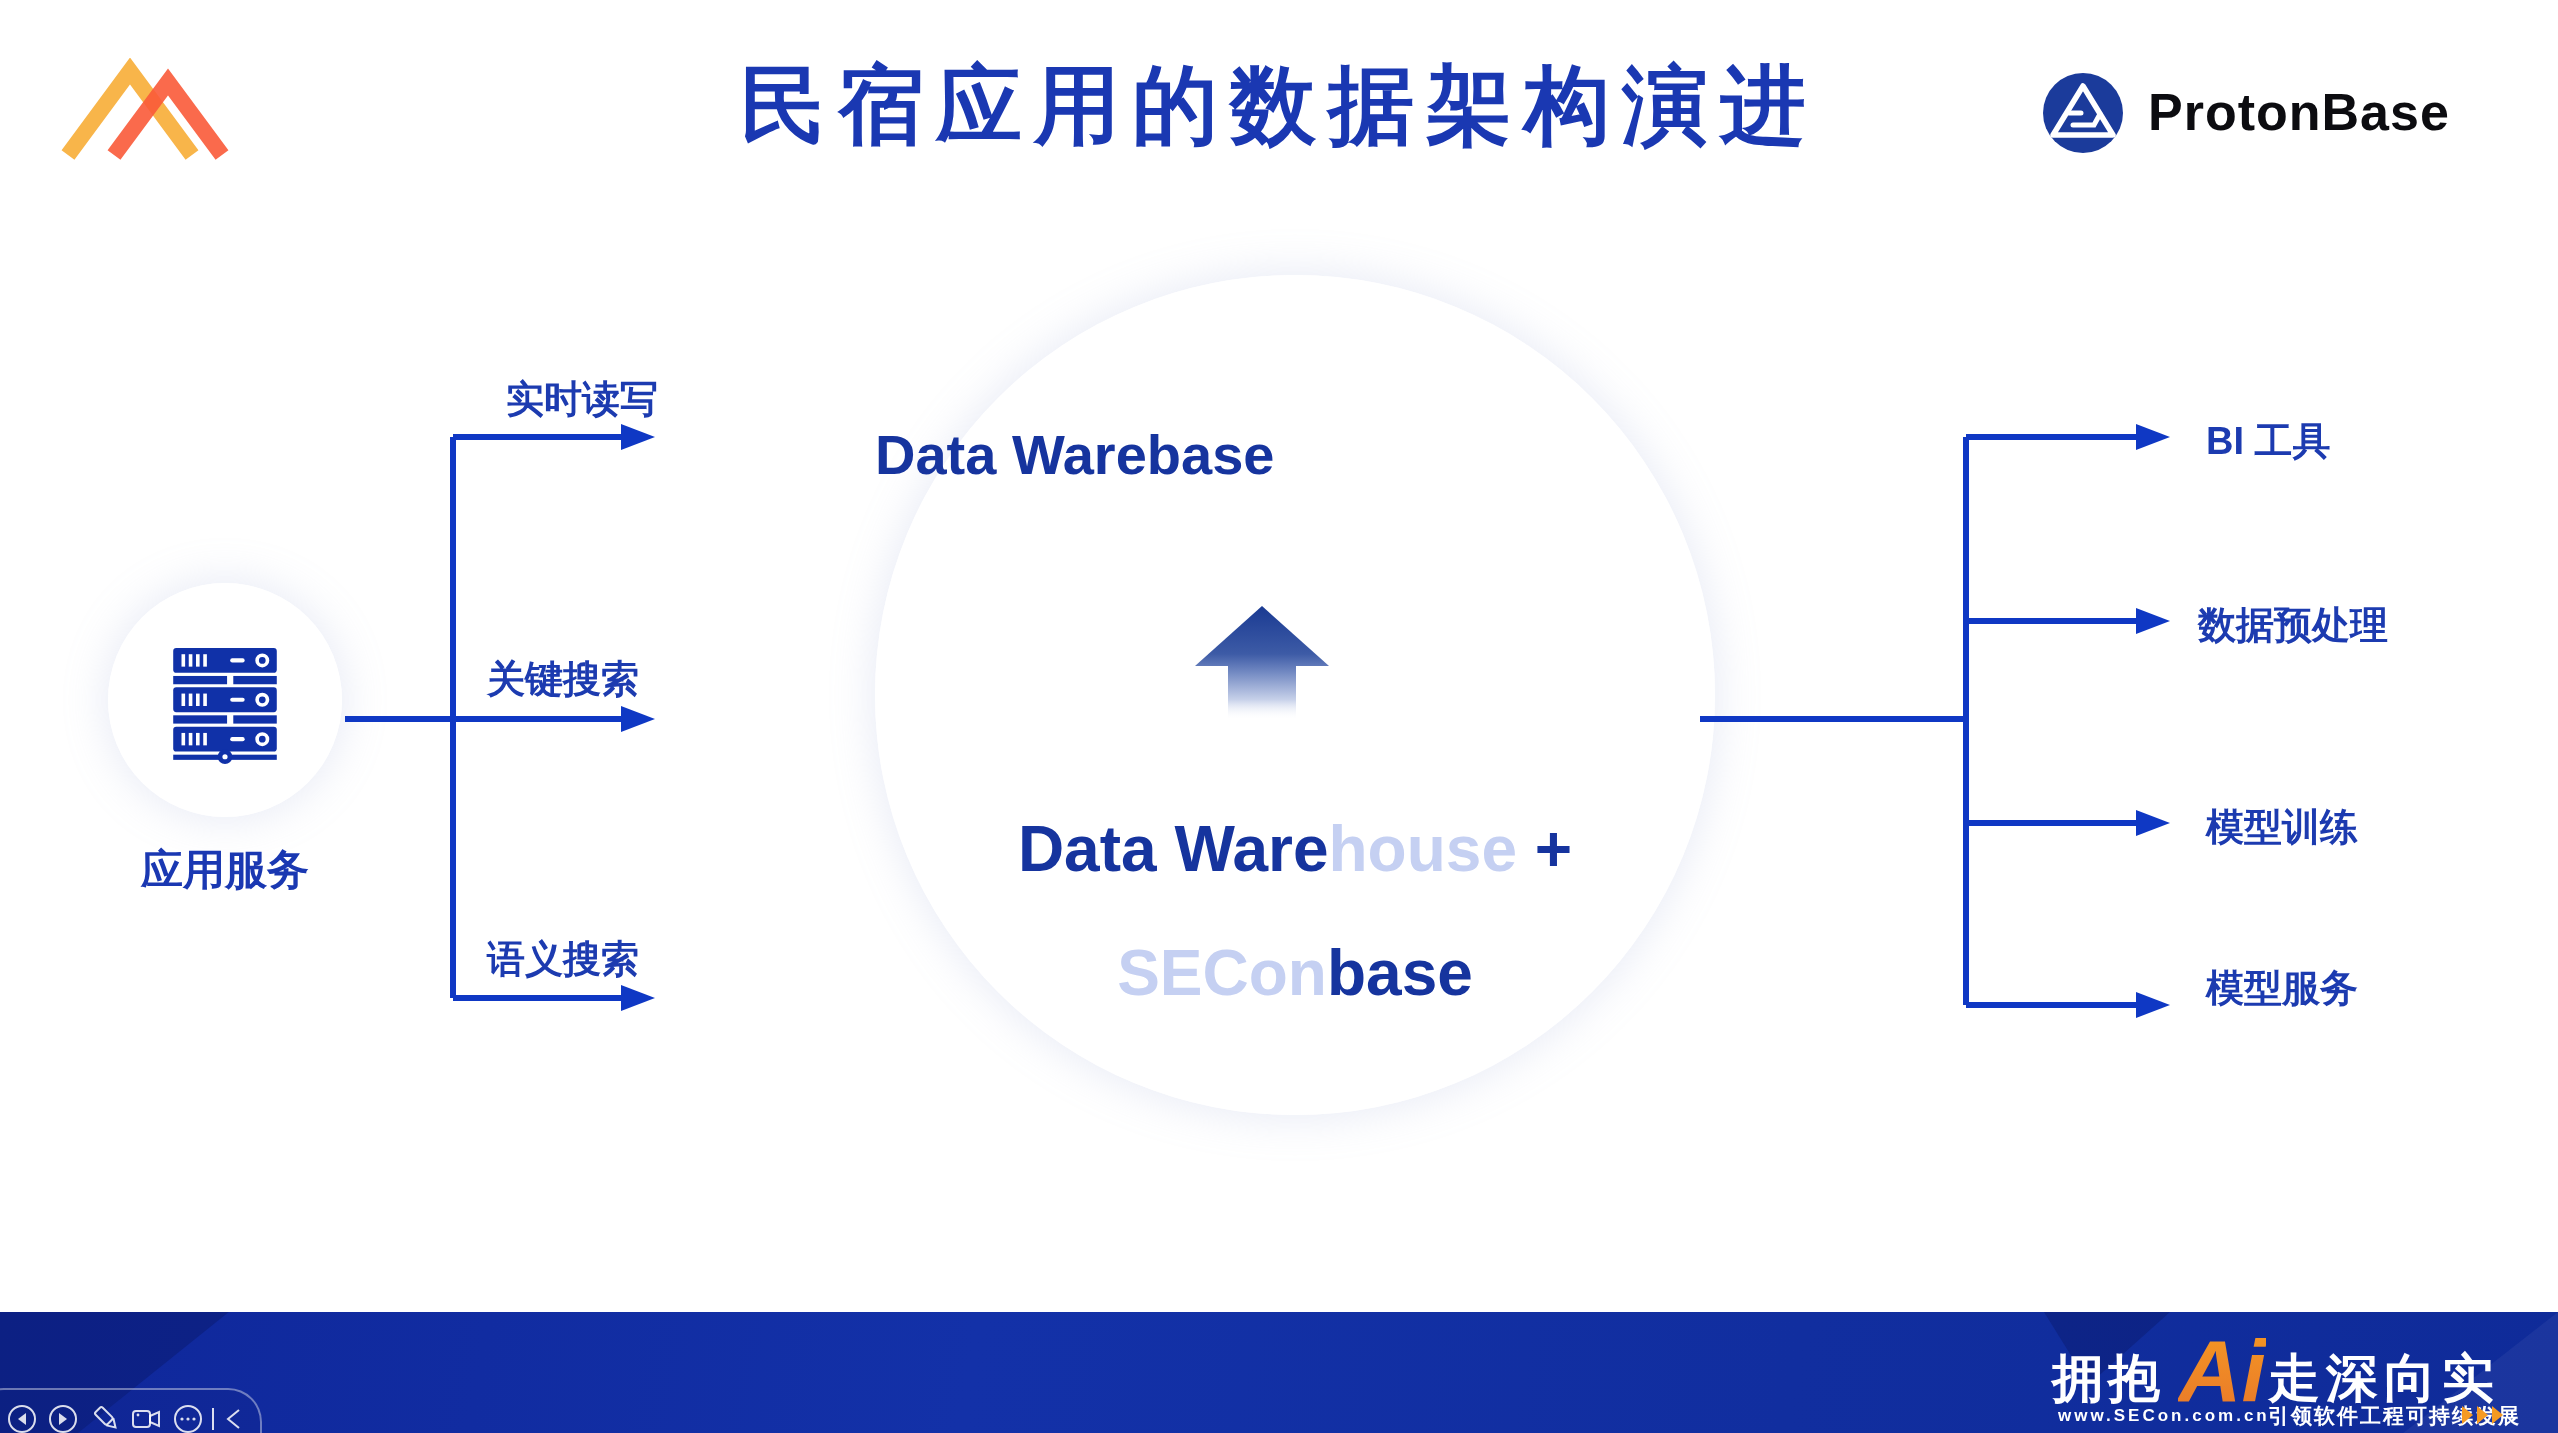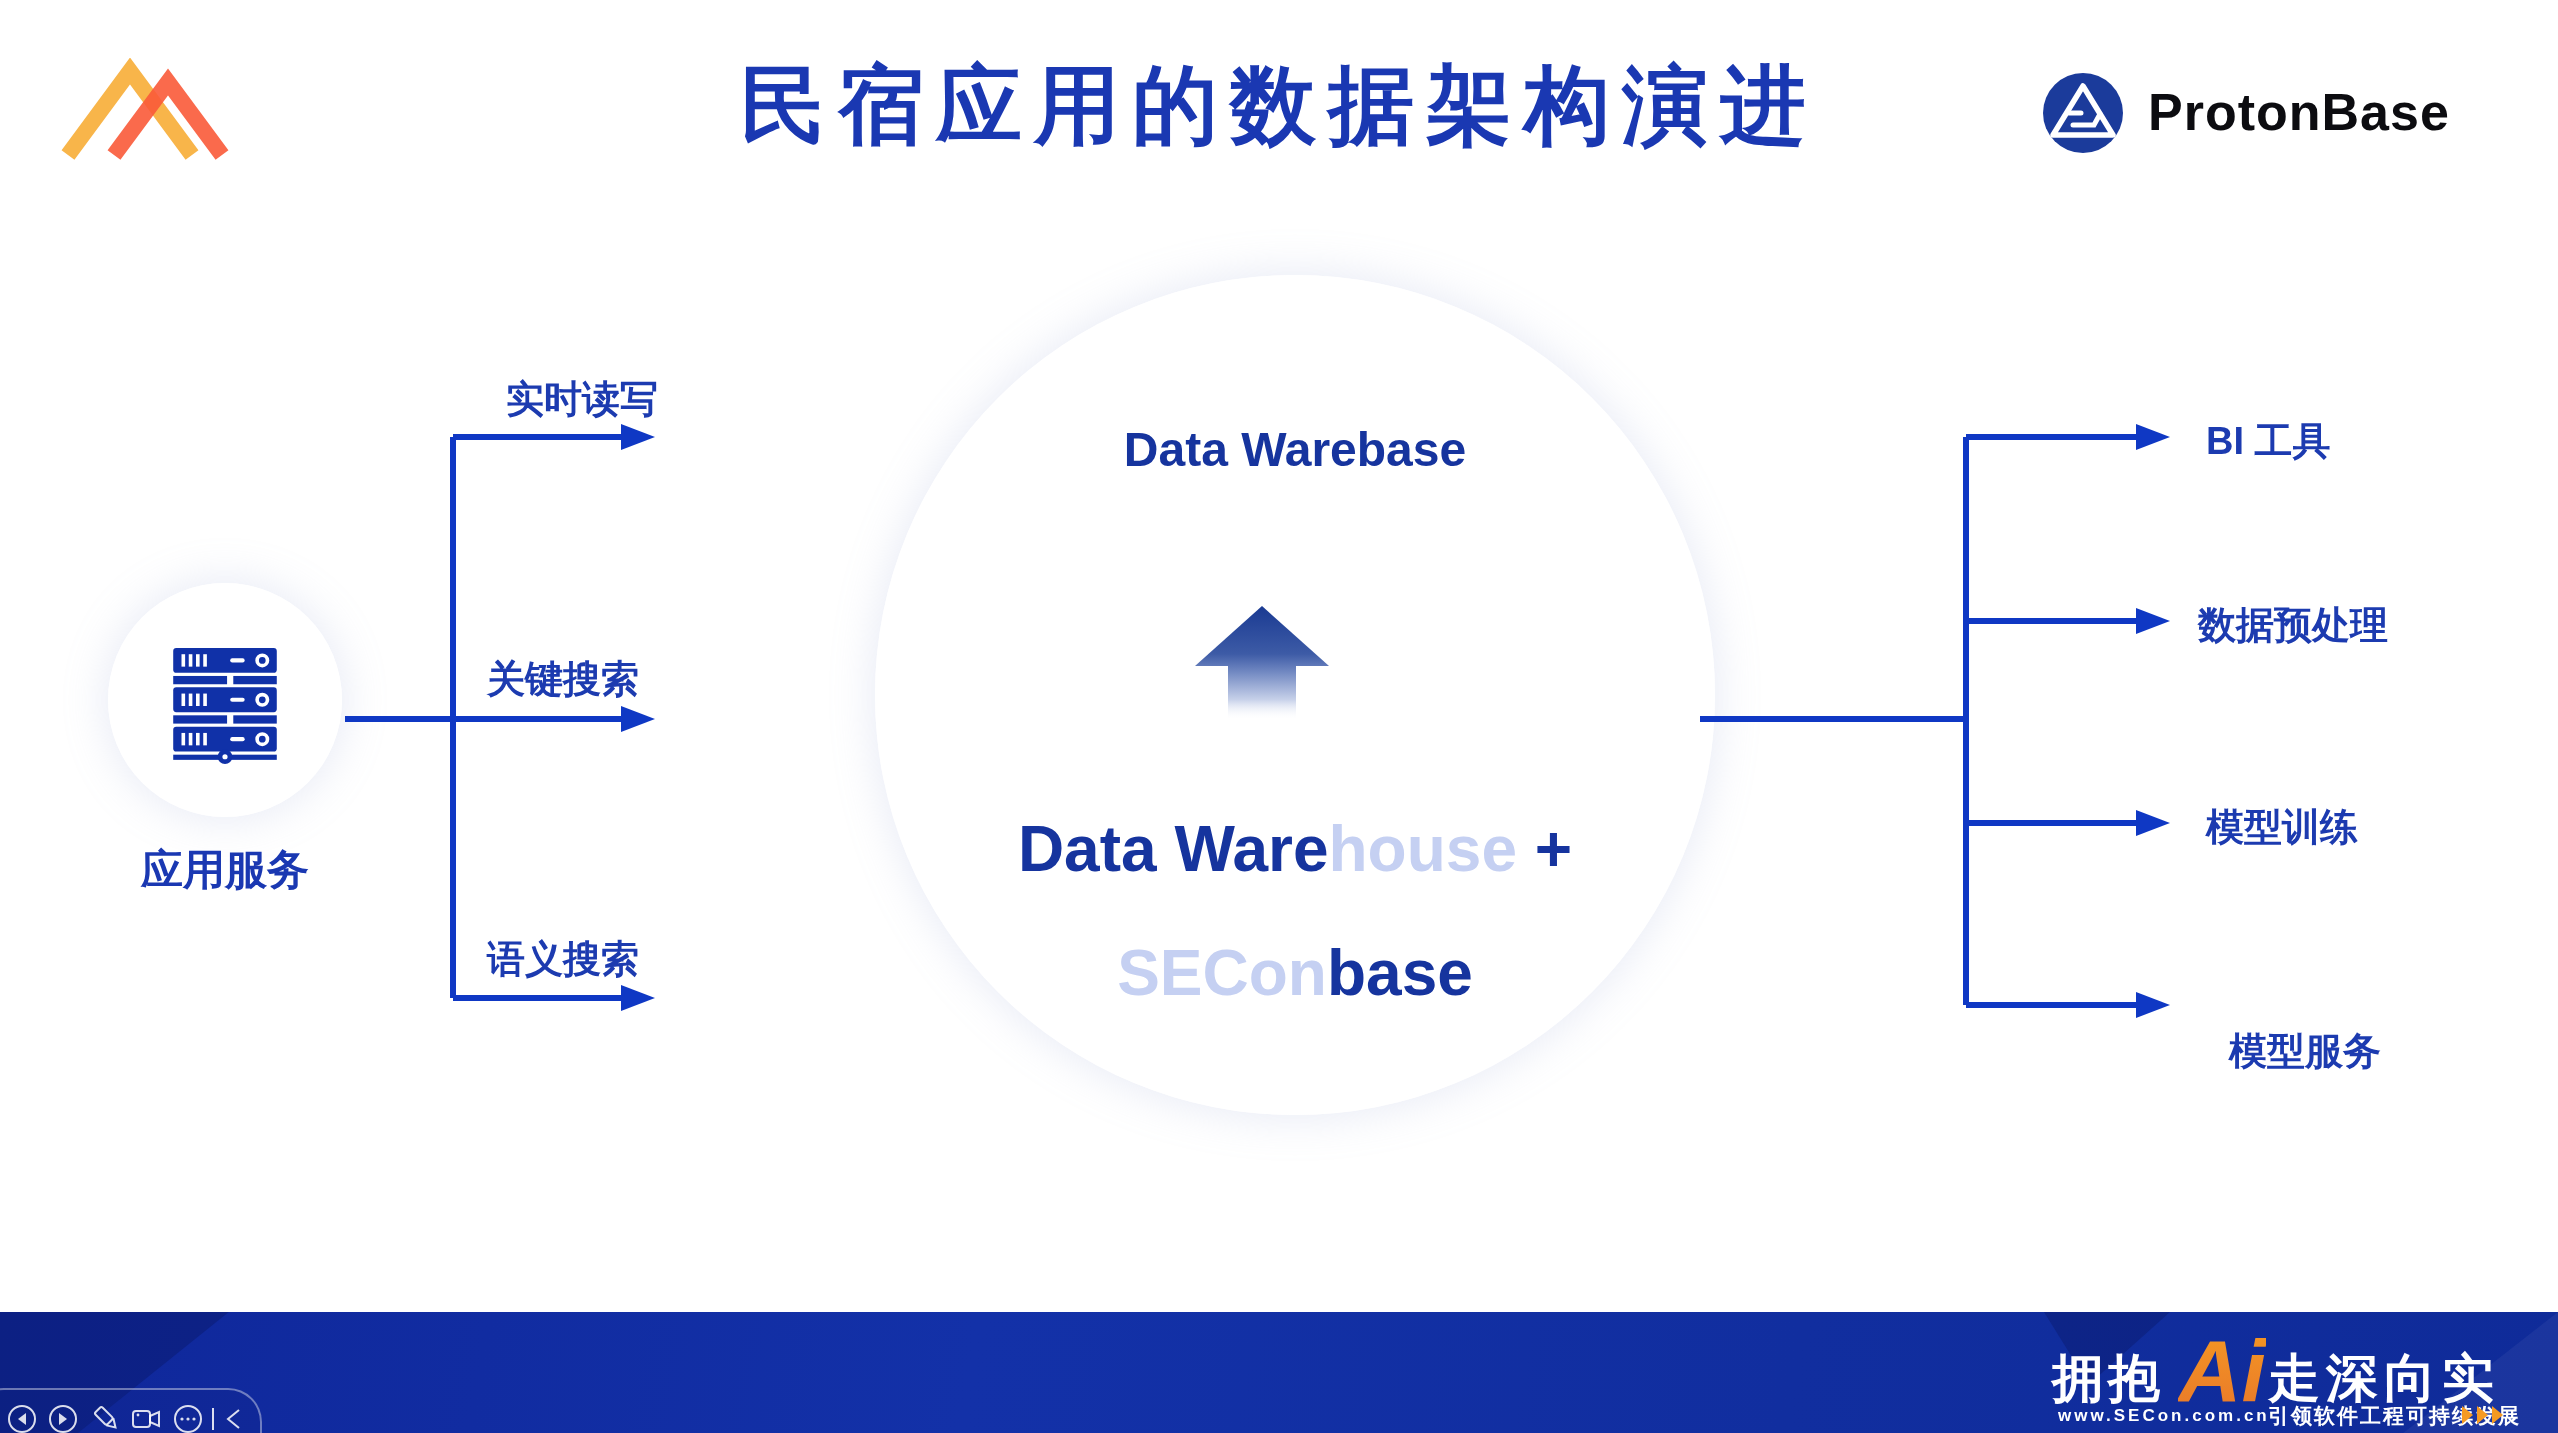--- a/index.html
+++ b/index.html
@@ -23,22 +23,22 @@
     border-radius:50%;
     background:radial-gradient(circle,
       #ffffff 0%, #ffffff 76%, #f3f5fc 84%,
       #ccd4ee 92%, #b3bfe4 96%, rgba(179,191,228,0) 100%);
     box-shadow:0 0 40px 4px rgba(167,178,220,0.25);
   }
   .center-ring{left:875px;top:275px;width:840px;height:840px;}
   .left-ring{left:108px;top:583px;width:234px;height:234px;}
 
   
-  .cw-title{left:875px;top:422px;width:840px;text-align:center;
-    font-size:48px;font-weight:700;color:#16349E;}
+  .cw-title{left:875px;top:422px;width:840px;
+    font-size:56px;font-weight:700;color:#16349E;}
   .cw-line{left:875px;width:840px;text-align:center;font-size:64px;font-weight:700;}
   .cw-line1{top:812px;}
   .cw-line2{top:936px;}
   .tone-dark{color:#16349E;}
   .tone-light{color:#C5D0F2;}
 
   
   .node-label{left:108px;top:842px;width:234px;text-align:center;
     font-size:42px;font-weight:700;color:#1A38B2;}
   .flow-label{font-size:38px;font-weight:600;color:#1C3BB0;white-space:nowrap;}
@@ -179,21 +179,21 @@
   <div class="abs cw-line cw-line1">
     <span class="tone-dark">Data Ware</span><span class="tone-light">house</span><span class="tone-dark"> +</span>
   </div>
   <div class="abs cw-line cw-line2">
     <span class="tone-light">SECon</span><span class="tone-dark">base</span>
   </div>
 
   <div class="abs out-label" style="left:2206px;top:416px;">BI 工具</div>
   <div class="abs out-label" style="left:2198px;top:600px;">数据预处理</div>
   <div class="abs out-label" style="left:2206px;top:802px;">模型训练</div>
-  <div class="abs out-label" style="left:2206px;top:1026px;margin-left:23px;">模型服务</div>
+  <div class="abs out-label" style="left:2206px;top:963px;">模型服务</div>
 
   <div class="abs footer">
     <div class="facet facet1"></div>
     <div class="facet facet2"></div>
     <div class="facet facet3"></div>
   </div>
   <div class="abs embrace">拥抱</div>
   <div class="abs ai-mark">Ai</div>
   <div class="abs motto">走深向实</div>
   <div class="abs website">www.SECon.com.cn</div>

